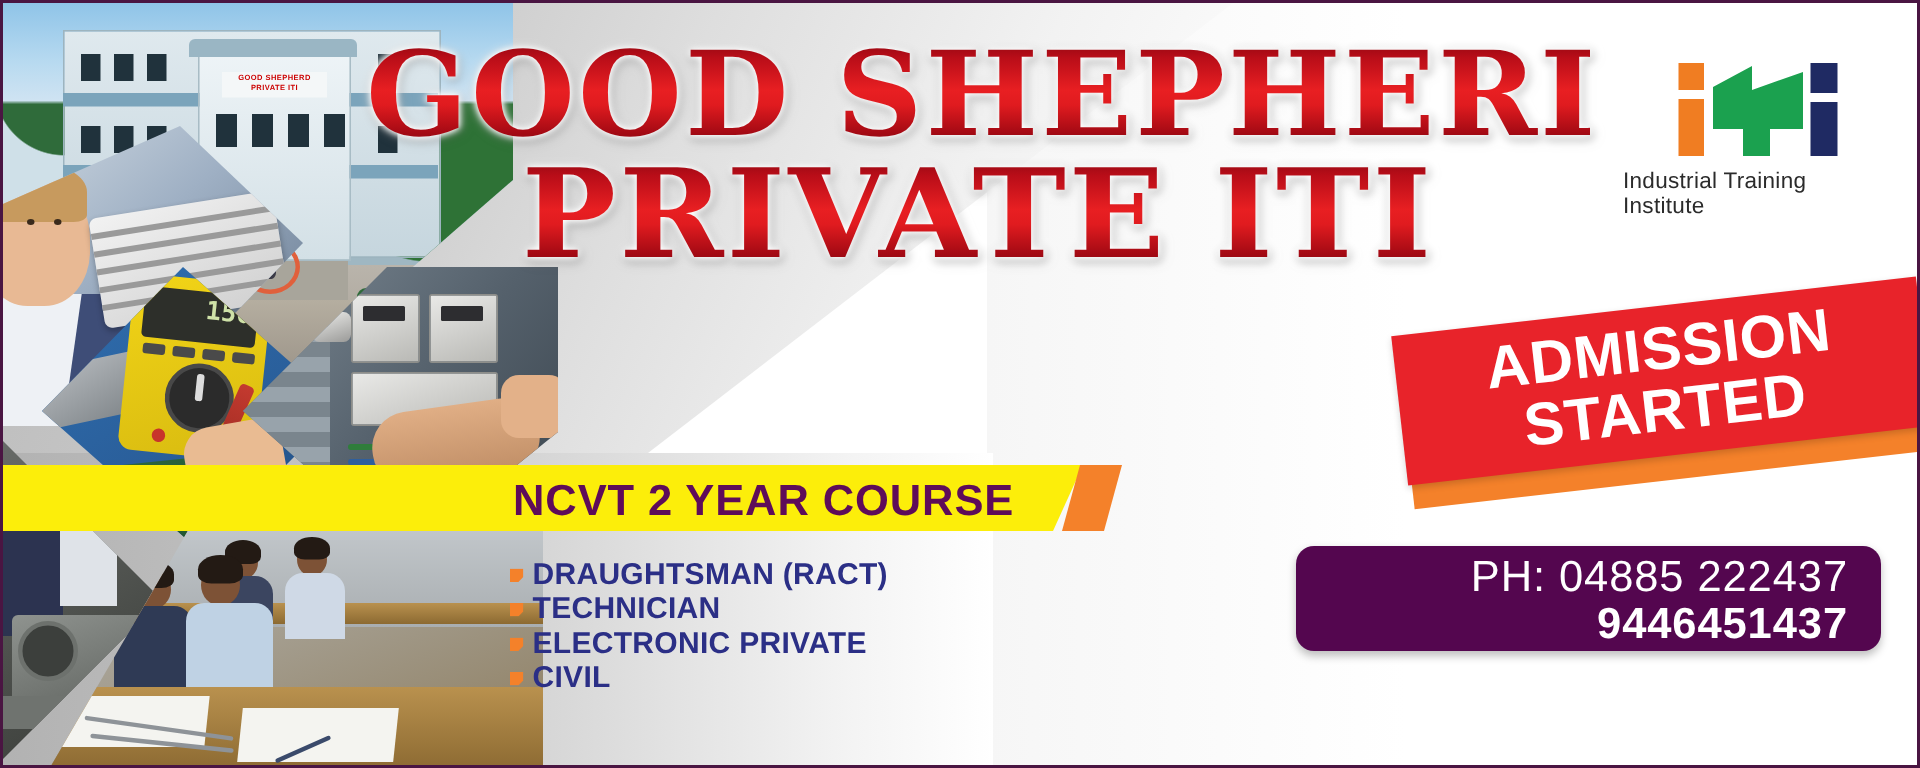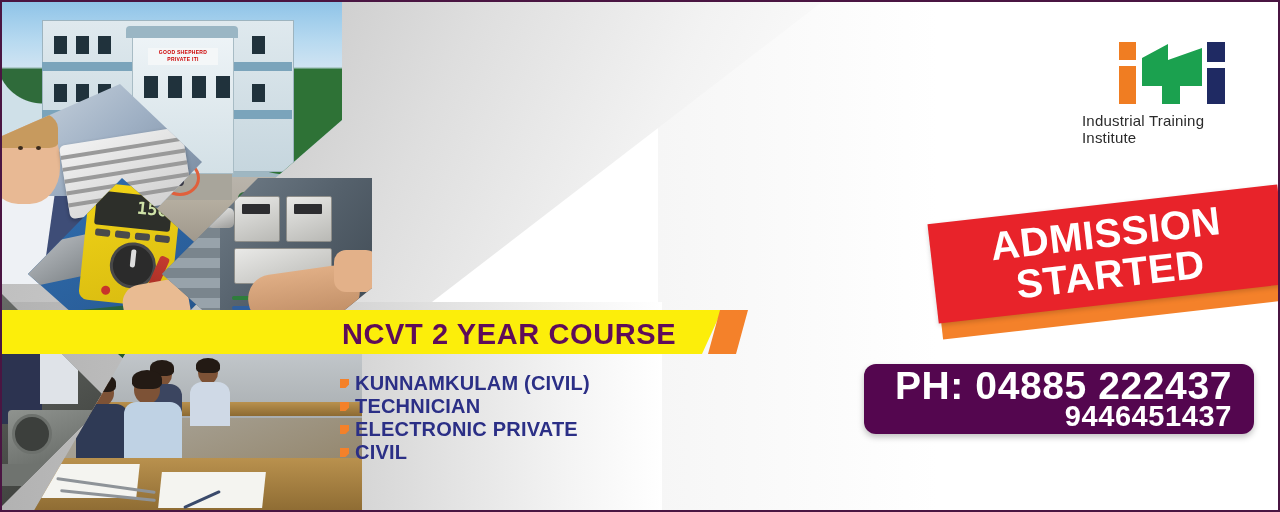--- a/index.html
+++ b/index.html
@@ -216,21 +216,21 @@
     font-size:20px;font-weight:bold;color:#2b2f86;letter-spacing:.2px;white-space:nowrap;
   }
 
   
   .phone-box{
     position:absolute;left:862px;top:362px;width:390px;height:70px;
     background:#54064f;border-radius:12px;
     box-shadow:0 3px 6px rgba(0,0,0,.25);
     padding:6px 22px 0 0;box-sizing:border-box;text-align:right;
   }
-  .phone-l1{color:#fff;font-size:39px;font-weight:bold;line-height:31px;letter-spacing:.6px;}
+  .phone-l1{color:#fff;font-size:29px;font-weight:normal;line-height:31px;letter-spacing:.6px;}
   .phone-l2{color:#fff;font-size:29px;font-weight:bold;line-height:31px;letter-spacing:.6px;}
 </style>
 </head>
 <body>
 
 <div class="banner">
 
   <div class="bg-white"></div>
   <div class="bg-soft-right"></div>
   <div class="bg-grey-top"></div>
@@ -347,20 +347,24 @@
       <div class="cl-desk" style="left:0;top:126px;width:330px;height:56px;"></div>
       <div class="cl-paper" style="left:10px;top:132px;width:96px;height:34px;"></div>
       <div class="cl-paper" style="left:128px;top:140px;width:104px;height:36px;"></div>
       <div class="cl-compass" style="left:24px;top:152px;width:100px;transform:rotate(8deg);"></div>
       <div class="cl-compass" style="left:28px;top:162px;width:96px;transform:rotate(6deg);"></div>
       <div class="cl-pen" style="left:150px;top:166px;width:40px;transform:rotate(-24deg);"></div>
     </div>
 
   </div>
 
+  <div class="title-wrap">
+    <div class="title-line">GOOD SHEPHERD</div>
+    <div class="title-line l2">PRIVATE ITI</div>
+  </div>
 
   <div class="logo">
     <div class="logo-mark">
       <div class="lm-i1-dot"></div>
       <div class="lm-i1-stem"></div>
       <div class="lm-t"></div>
       <div class="lm-i2-dot"></div>
       <div class="lm-i2-stem"></div>
     </div>
     <div class="logo-text">Industrial Training Institute</div>
@@ -372,21 +376,21 @@
     <div class="badge-l2">STARTED</div>
   </div>
 
   <div class="ncvt-bar"></div>
   <div class="ncvt-accent"></div>
   <div class="ncvt-text">NCVT 2 YEAR COURSE</div>
 
   <div class="courses">
     <div class="course-row">
       <span class="bullet"></span>
-      <span class="course-label">KUNNAMKULAM (CIVIL)</span>
+      <span class="course-label">DRAUGHTSMAN (RACT)</span>
     </div>
     <div class="course-row">
       <span class="bullet"></span>
       <span class="course-label">TECHNICIAN</span>
     </div>
     <div class="course-row">
       <span class="bullet"></span>
       <span class="course-label">ELECTRONIC PRIVATE</span>
     </div>
     <div class="course-row">

